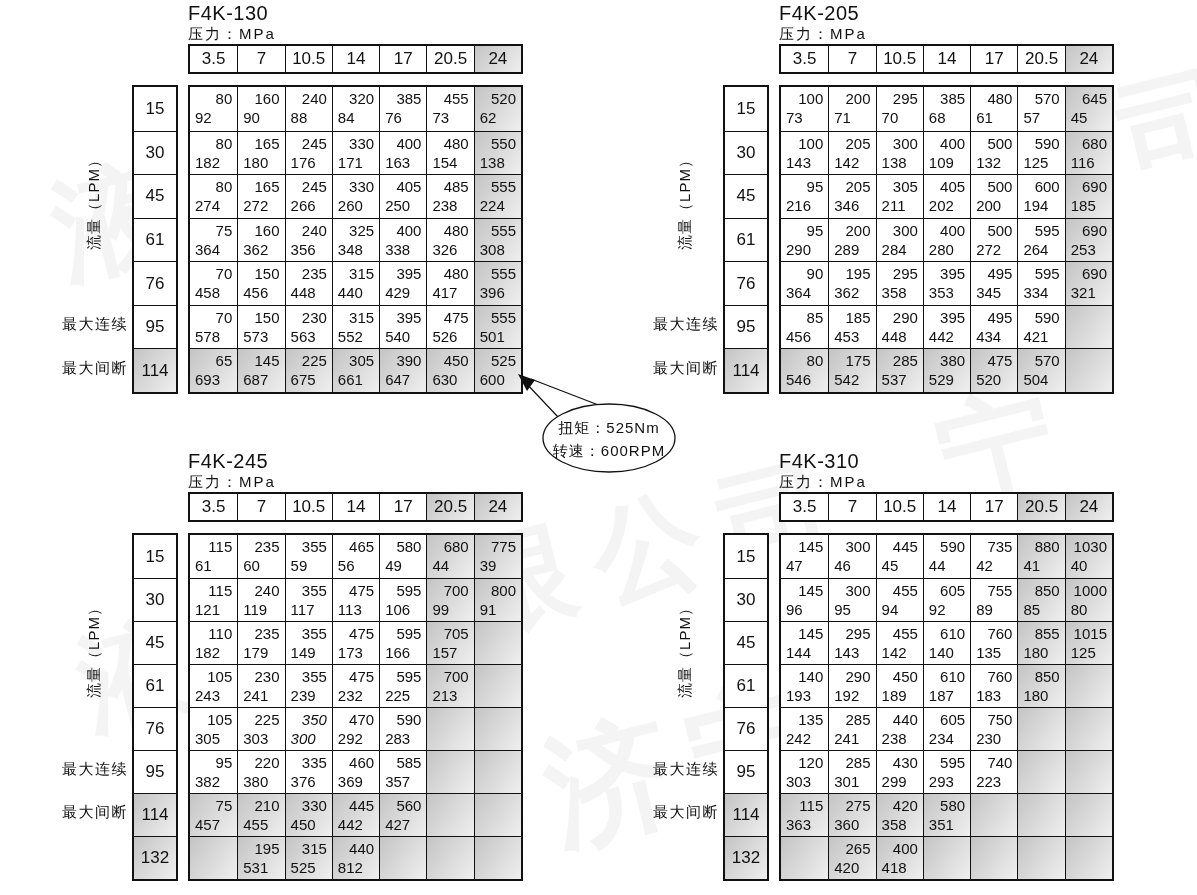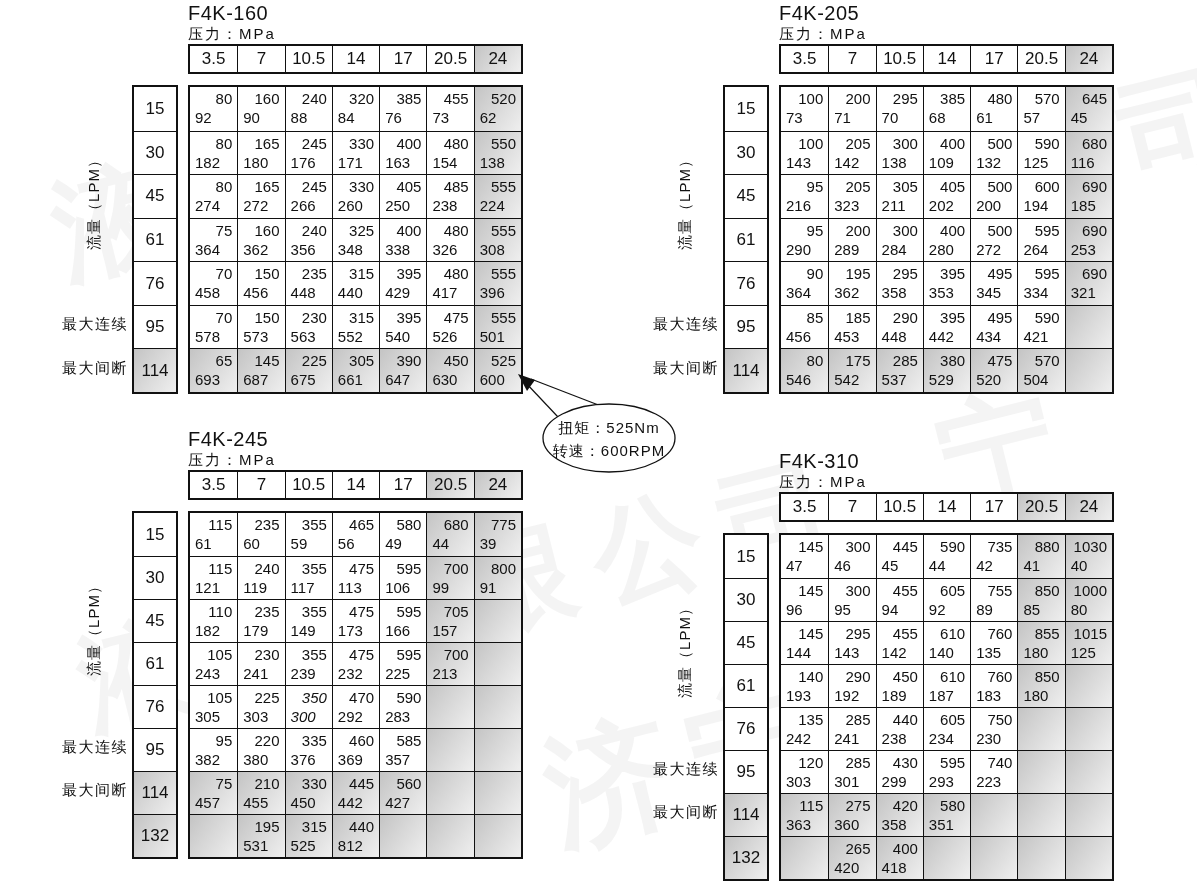--- a/index.html
+++ b/index.html
@@ -9,21 +9,21 @@
   .wm{position:absolute;color:rgba(130,130,130,0.09);font-weight:bold;
       transform:rotate(-14deg);white-space:nowrap;pointer-events:none;letter-spacing:22px;}
   .wm1{left:50px;top:110px;font-size:115px;}
   .wm2{left:850px;top:80px;font-size:115px;}
   .wm3{left:545px;top:680px;font-size:125px;}
   .wm4{left:70px;top:520px;font-size:110px;}
   .wm5{left:940px;top:370px;font-size:115px;}
   
   .tbl-group{position:absolute;width:461px;height:440px;}
   .g0{left:62px;top:5px;}  .g1{left:653px;top:5px;}
-  .g2{left:62px;top:431px;} .g3{left:653px;top:453px;}
+  .g2{left:62px;top:453px;} .g3{left:653px;top:453px;}
   .t-title{position:absolute;left:126px;top:-3px;font-size:20px;font-weight:normal;letter-spacing:0.5px;}
   .t-press{position:absolute;left:126px;top:20px;font-size:15px;letter-spacing:2px;}
   .t-maxhdr{position:absolute;right:0;top:18px;font-size:15px;letter-spacing:3px;margin-top:32px;}
   .t-maxhdr span + span{margin-left:12px;}
   .t-header{position:absolute;left:126px;top:39px;width:335px;height:30px;display:grid;
             grid-template-columns:repeat(7,1fr);border:2px solid #111;box-sizing:border-box;background:#fff;}
   .h-cell{text-align:center;font-size:17px;line-height:25px;box-sizing:border-box;}
   .t-flowcol{position:absolute;left:70px;top:80px;width:46px;border:2px solid #111;
              box-sizing:border-box;background:#fff;}
   .f-cell{display:flex;align-items:center;justify-content:center;font-size:17px;box-sizing:border-box;}
@@ -46,21 +46,21 @@
 
 <div class="canvas">
 
   <div class="wm wm1">液压有</div>
   <div class="wm wm2">限公司</div>
   <div class="wm wm4">液压有限公司</div>
   <div class="wm wm5">宁</div>
   <div class="wm wm3">济宁</div>
 
   <div class="tbl-group g0">
-      <div class="t-title">F4K-160</div>
+      <div class="t-title">F4K-130</div>
       <div class="t-press">压力：MPa</div>
       <div class="t-maxhdr"><span>最大连续</span><span>最大间断</span></div>
       <div class="t-header">
         <div class="h-cell">3.5</div>
         <div class="h-cell bl">7</div>
         <div class="h-cell bl">10.5</div>
         <div class="h-cell bl">14</div>
         <div class="h-cell bl">17</div>
         <div class="h-cell bl">20.5</div>
         <div class="h-cell bl shade">24</div>
@@ -354,21 +354,21 @@
         <div class="d-cell bl bt shade" style="height: 43.57px;">
           <span class="d-top">680</span>
           <span class="d-bot">116</span>
         </div>
         <div class="d-cell bt" style="height: 43.57px;">
           <span class="d-top">95</span>
           <span class="d-bot">216</span>
         </div>
         <div class="d-cell bl bt" style="height: 43.57px;">
           <span class="d-top">205</span>
-          <span class="d-bot">323</span>
+          <span class="d-bot">346</span>
         </div>
         <div class="d-cell bl bt" style="height: 43.57px;">
           <span class="d-top">305</span>
           <span class="d-bot">211</span>
         </div>
         <div class="d-cell bl bt" style="height: 43.57px;">
           <span class="d-top">405</span>
           <span class="d-bot">202</span>
         </div>
         <div class="d-cell bl bt" style="height: 43.57px;">

